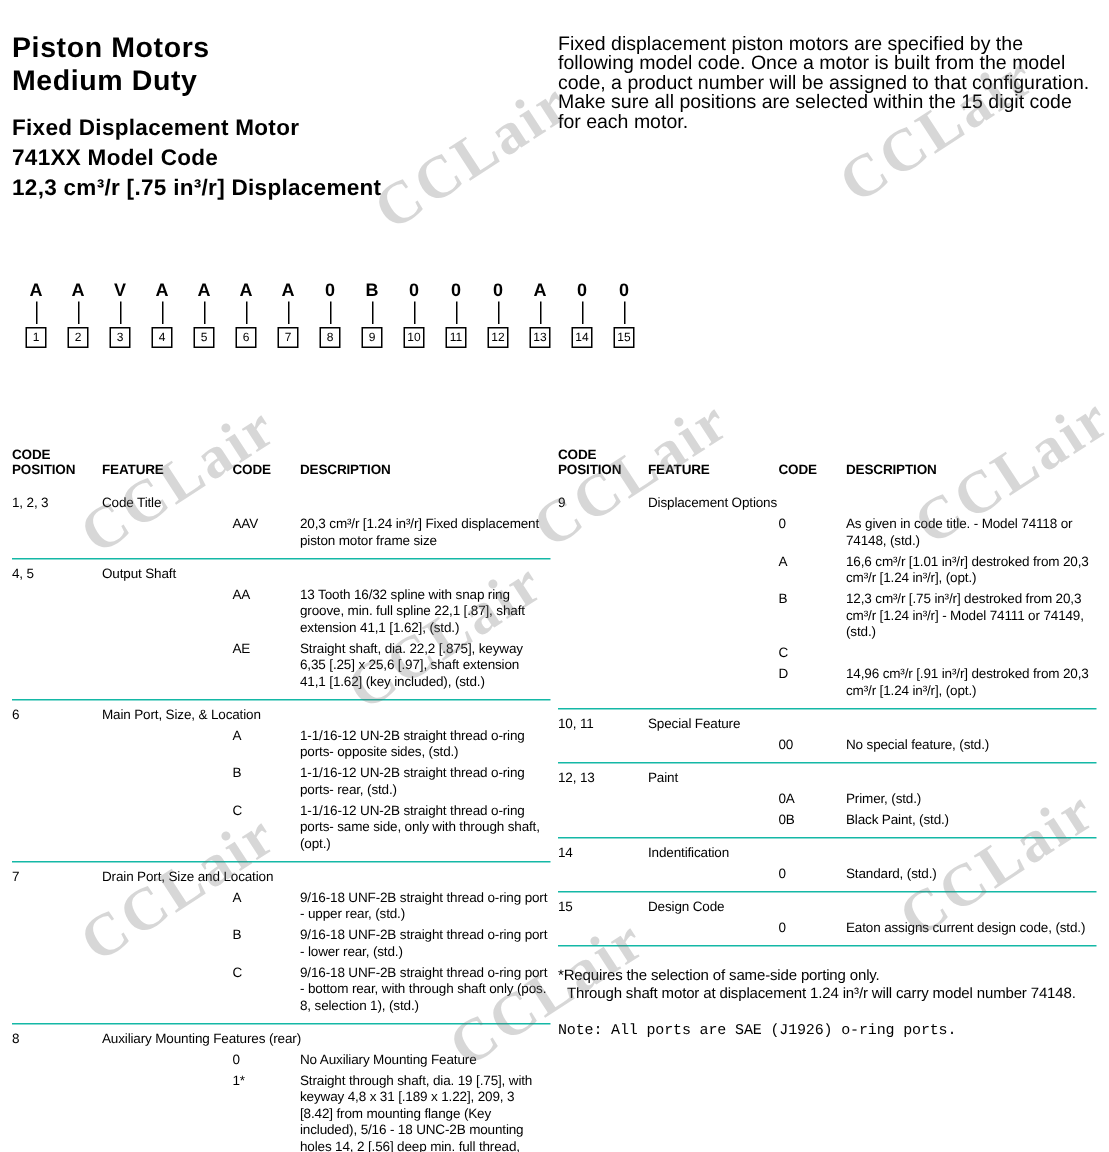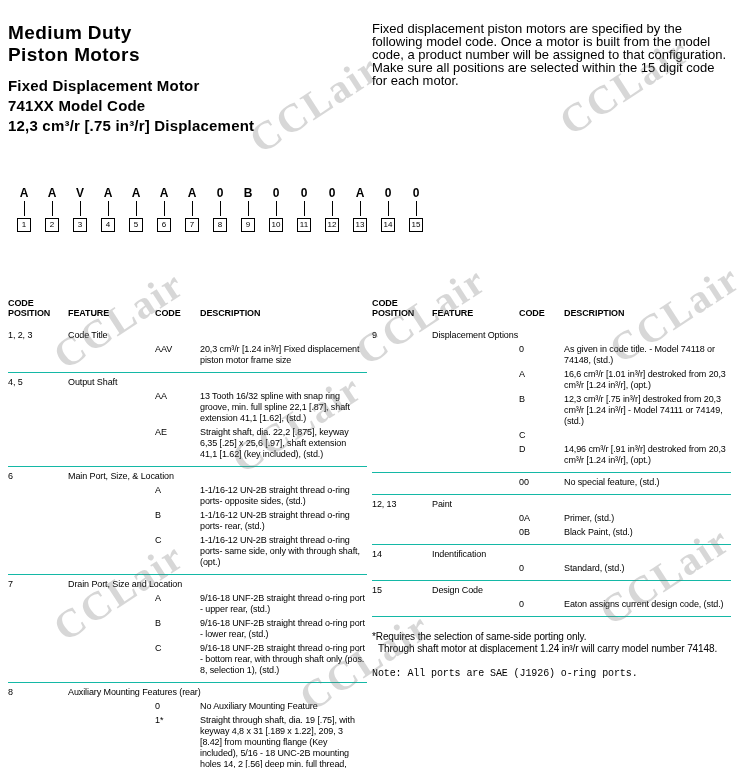--- a/index.html
+++ b/index.html
@@ -68,22 +68,22 @@
   .footnotes { margin-top: 14px; font-size: 10px; line-height: 12px; }
   .fn2 { padding-left: 6px; }
   .fn-note { margin-top: 13px; font-family: Liberation Mono, monospace; }
 </style>
 </head>
 <body>
 
 <div class="content">
 
   <div class="title-block">
+    <div class="main-title">Piston Motors</div>
     <div class="main-title">Medium Duty</div>
-    <div class="main-title">Piston Motors</div>
     <div class="sub-block">
       <div class="sub-title">Fixed Displacement Motor</div>
       <div class="sub-title">741XX Model Code</div>
       <div class="sub-title">12,3 cm³/r [.75 in³/r] Displacement</div>
     </div>
   </div>
 
   <div class="intro">Fixed displacement piston motors are specified by the following model code.  Once a motor is built from the model code, a product number will be assigned to that configuration.  Make sure all positions are selected within the 15 digit code for each motor.</div>
 
   <div class="mc-strip">
@@ -314,20 +314,24 @@
             <div class="c-code">C</div>
           </div>
           <div class="trow entry-row">
             <div class="c-pos"></div>
             <div class="c-featpad"></div>
             <div class="c-code">D</div>
             <div class="c-desc">14,96 cm³/r [.91 in³/r] destroked from 20,3 cm³/r [1.24 in³/r], (opt.)</div>
           </div>
         </div>
         <div class="tsection">
+          <div class="trow">
+            <div class="c-pos">10, 11</div>
+            <div class="c-feat">Special Feature</div>
+          </div>
           <div class="trow entry-row">
             <div class="c-pos"></div>
             <div class="c-featpad"></div>
             <div class="c-code">00</div>
             <div class="c-desc">No special feature, (std.)</div>
           </div>
         </div>
         <div class="tsection">
           <div class="trow">
             <div class="c-pos">12, 13</div>

